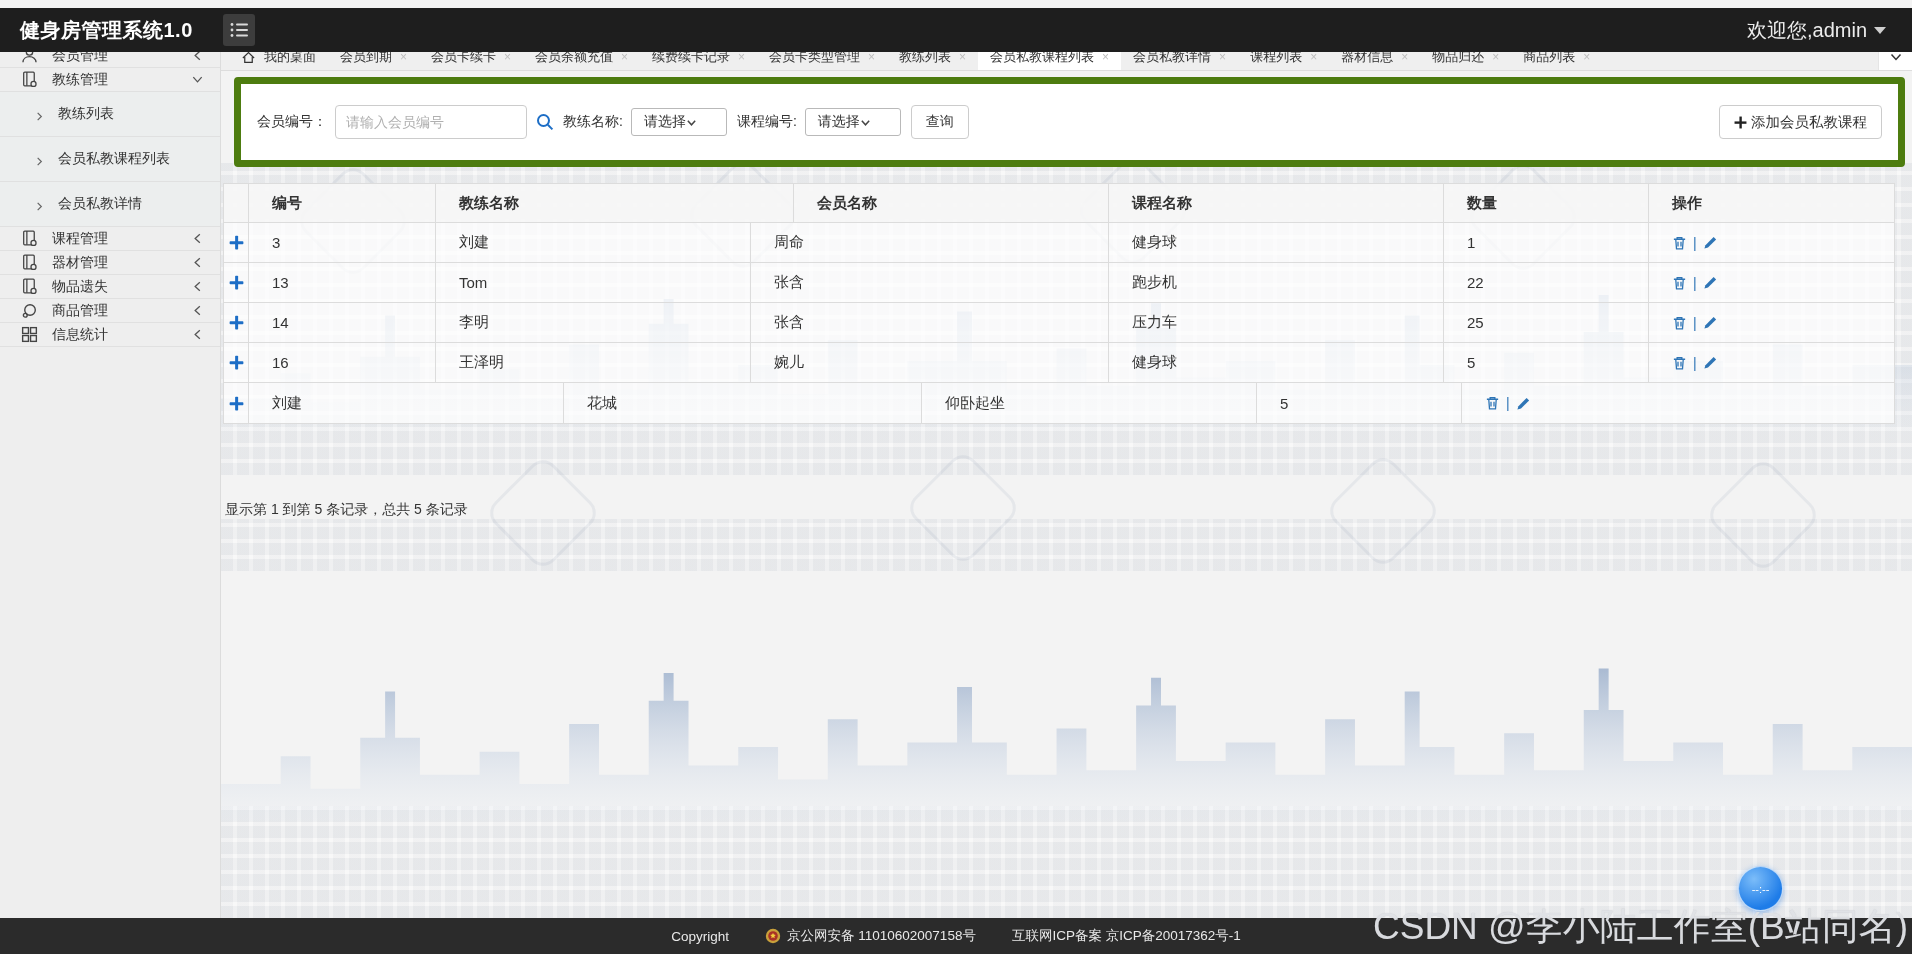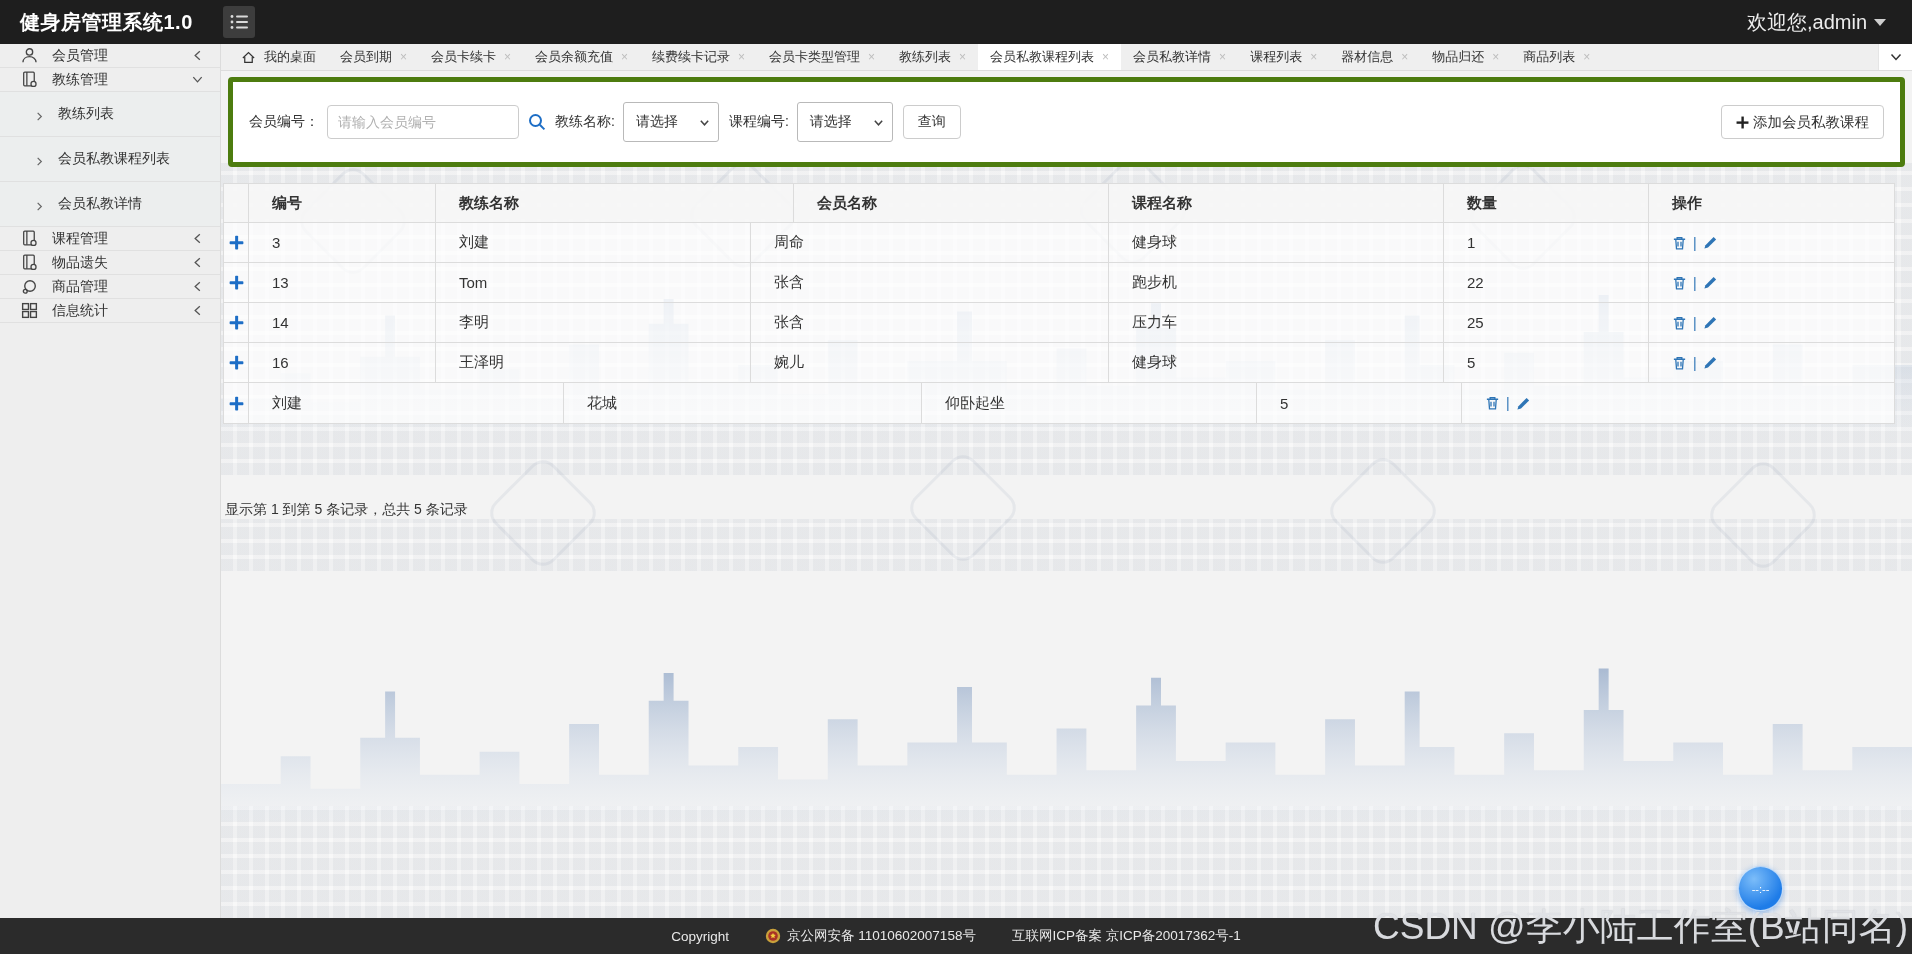--- a/index.html
+++ b/index.html
@@ -3,21 +3,21 @@
 <meta charset="utf-8">
 <style>
   * { margin:0; padding:0; box-sizing:border-box; }
   html,body { width:1912px; height:954px; }
   body {
     position:relative; overflow:hidden;
     font-family:"Liberation Sans","DejaVu Sans",sans-serif;
     background:#f3f3f3; color:#333;
   }
   
-  .topbar { position:absolute; top:0; left:0; width:1912px; height:44px;
+  .topbar { position:absolute; top:8px; left:0; width:1912px; height:44px;
     background:#1e1e1e; display:flex; align-items:center; z-index:30; }
   .brand { color:#fff; font-size:20px; font-weight:bold; margin-left:20px; letter-spacing:.5px; }
   .hamburger { margin-left:30px; width:32px; height:32px; background:#3d3d3d; border:none;
     border-radius:3px; display:flex; align-items:center; justify-content:center; cursor:pointer; }
   .welcome { position:absolute; right:26px; display:flex; align-items:center; gap:7px;
     color:#ececec; font-size:20px; cursor:pointer; }
   .caret-down { width:0; height:0; border-left:6px solid transparent; border-right:6px solid transparent;
     border-top:7px solid #cfcfcf; }
   
   .sidebar { position:absolute; top:44px; left:0; width:221px; bottom:36px;
@@ -42,31 +42,31 @@
   .content { position:absolute; top:27px; left:0; right:0; bottom:0; overflow:hidden; }
   
   .mosaic { position:absolute; left:0; right:0; z-index:1; pointer-events:none;
     background-image:
       repeating-linear-gradient(0deg, rgba(160,170,185,0.08) 0 12px, rgba(255,255,255,0.25) 12px 16px),
       repeating-linear-gradient(90deg, rgba(160,170,185,0.08) 0 12px, rgba(255,255,255,0.25) 12px 16px); }
   .stamp { position:absolute; width:84px; height:84px; border:3px solid rgba(130,145,170,0.12);
     border-radius:16px; transform:rotate(45deg); z-index:1; pointer-events:none; }
   .skyline { position:absolute; left:0; right:0; z-index:2; pointer-events:none; }
   
-  .filter-panel { position:absolute; top:6px; left:7px; right:7px; height:90px;
-    background:#ffffff; border:5px solid #4d7c0f; border-radius:4px;
+  .filter-panel { position:absolute; top:6px; left:13px; right:7px; height:90px;
+    background:#ffffff; border:7px solid #4d7c0f; border-radius:4px;
     display:flex; align-items:center; padding:0 16px; z-index:10; }
   .flabel { font-size:14px; color:#333; margin-right:8px; white-space:nowrap; }
   .finput { width:192px; height:34px; border:1px solid #cccccc; border-radius:4px;
     padding:0 10px; font-size:14px; color:#333; outline:none;
     font-family:"Liberation Sans","DejaVu Sans",sans-serif; }
   .finput::placeholder { color:#b0b0b0; }
   .searchicon { width:20px; height:20px; margin:0 8px 0 8px; cursor:pointer; }
-  .fselect { width:96px; height:40px; border:1px solid #b9b9b9; border-radius:3px; background:#fff;
-    display:flex; align-items:center; justify-content:space-between; padding:0 8px 0 12px;
+  .fselect { width:96px; height:28px; border:1px solid #b9b9b9; border-radius:3px; background:#fff;
+    display:flex; align-items:center; padding:0 8px 0 12px;
     font-size:14px; color:#333; cursor:pointer; margin-right:10px; }
   .btn { height:34px; background:#fff; border:1px solid #cccccc; border-radius:4px;
     font-size:14px; color:#333; padding:0 14px; cursor:pointer; white-space:nowrap;
     display:flex; align-items:center; gap:4px;
     font-family:"Liberation Sans","DejaVu Sans",sans-serif; }
   .add-btn { margin-left:auto; font-size:14.5px; }
   
   .gtable { position:absolute; top:112px; left:2px; right:17px; z-index:5;
     border:1px solid #dcdcdc; }
   .trow { display:flex; align-items:stretch; height:40px; background:rgba(255,255,255,0.74);
@@ -187,20 +187,33 @@
           <path d="M9.5 2.5L4.5 7l5 4.5"></path>
         </svg></span>
   </div>
   <div class="side-item">
     <span class="sicon">
       <svg width="19" height="19" viewBox="0 0 18 18" fill="none" stroke="#444" stroke-width="1.2">
         <rect x="3.5" y="2" width="10" height="13" rx="1"></rect>
           <path d="M6.5 2v13"></path>
           <circle cx="12.8" cy="13.2" r="2.4" fill="#eee"></circle>
       </svg></span>
+    <span>器材管理</span>
+    <span class="chev">
+      <svg width="13" height="13" viewBox="0 0 14 14" fill="none" stroke="#555" stroke-width="1.4">
+          <path d="M9.5 2.5L4.5 7l5 4.5"></path>
+        </svg></span>
+  </div>
+  <div class="side-item">
+    <span class="sicon">
+      <svg width="19" height="19" viewBox="0 0 18 18" fill="none" stroke="#444" stroke-width="1.2">
+        <rect x="3.5" y="2" width="10" height="13" rx="1"></rect>
+          <path d="M6.5 2v13"></path>
+          <circle cx="12.8" cy="13.2" r="2.4" fill="#eee"></circle>
+      </svg></span>
     <span>物品遗失</span>
     <span class="chev">
       <svg width="13" height="13" viewBox="0 0 14 14" fill="none" stroke="#555" stroke-width="1.4">
           <path d="M9.5 2.5L4.5 7l5 4.5"></path>
         </svg></span>
   </div>
   <div class="side-item">
     <span class="sicon">
       <svg width="19" height="19" viewBox="0 0 18 18" fill="none" stroke="#444" stroke-width="1.3">
         <circle cx="9.5" cy="8.5" r="5"></circle>

